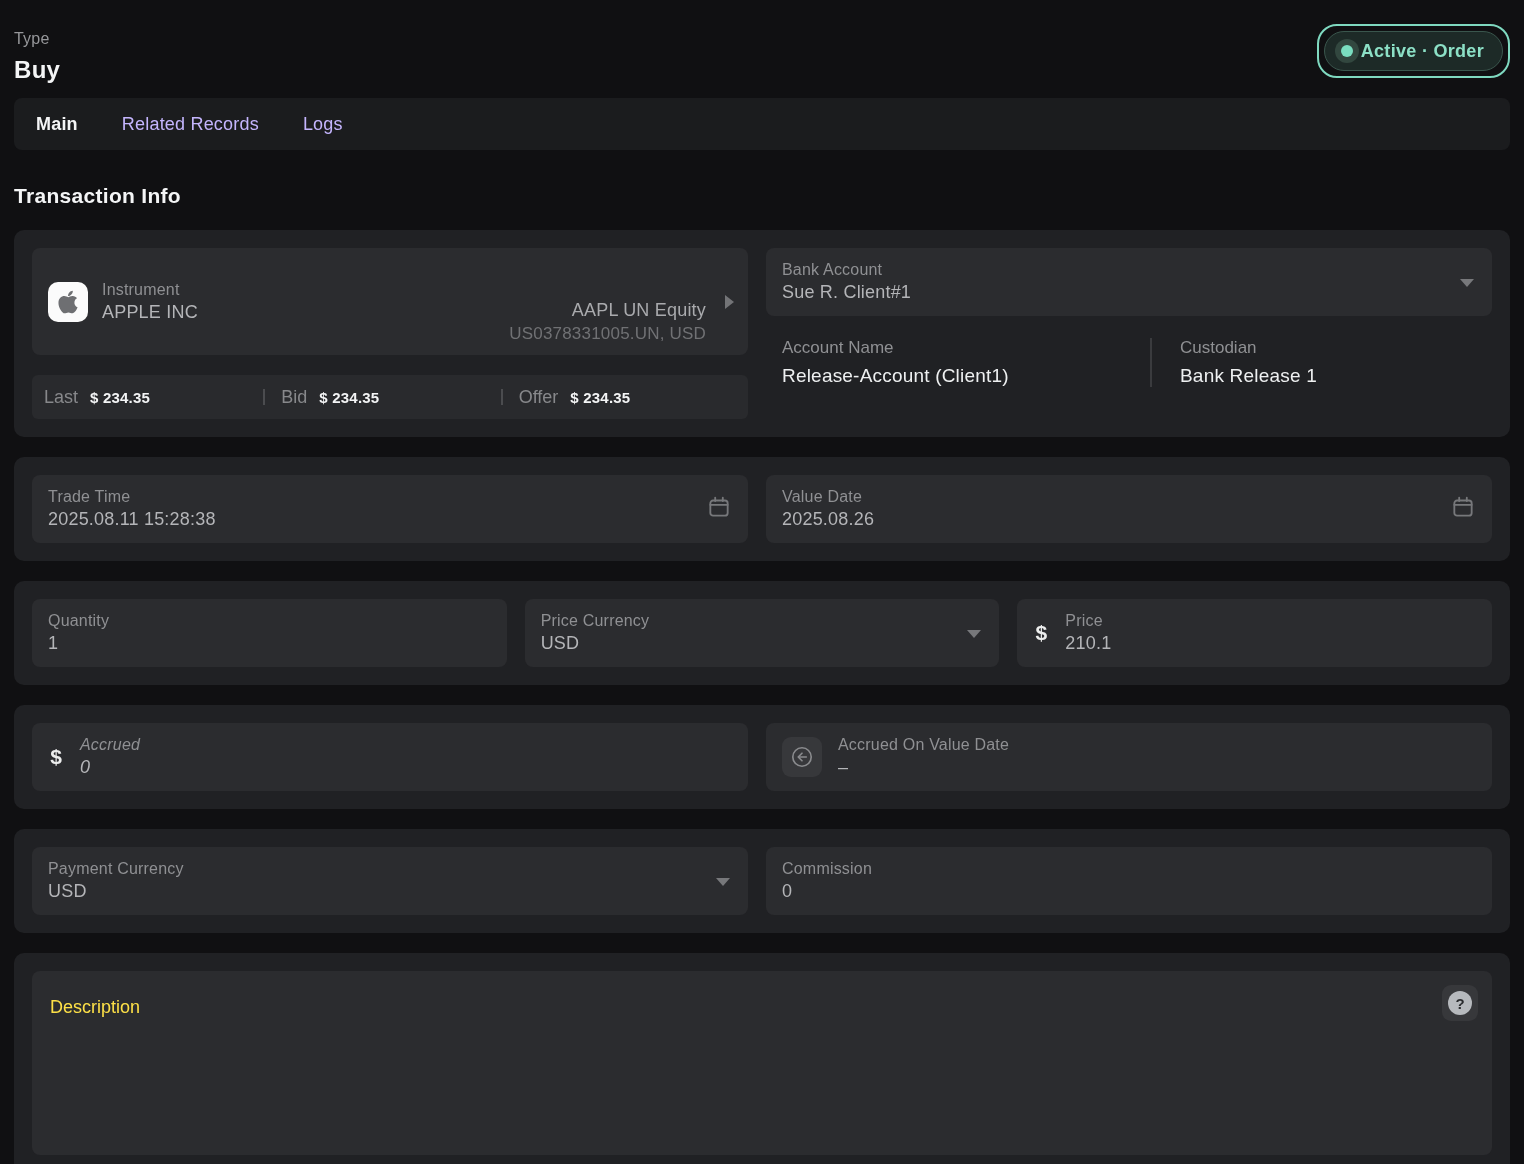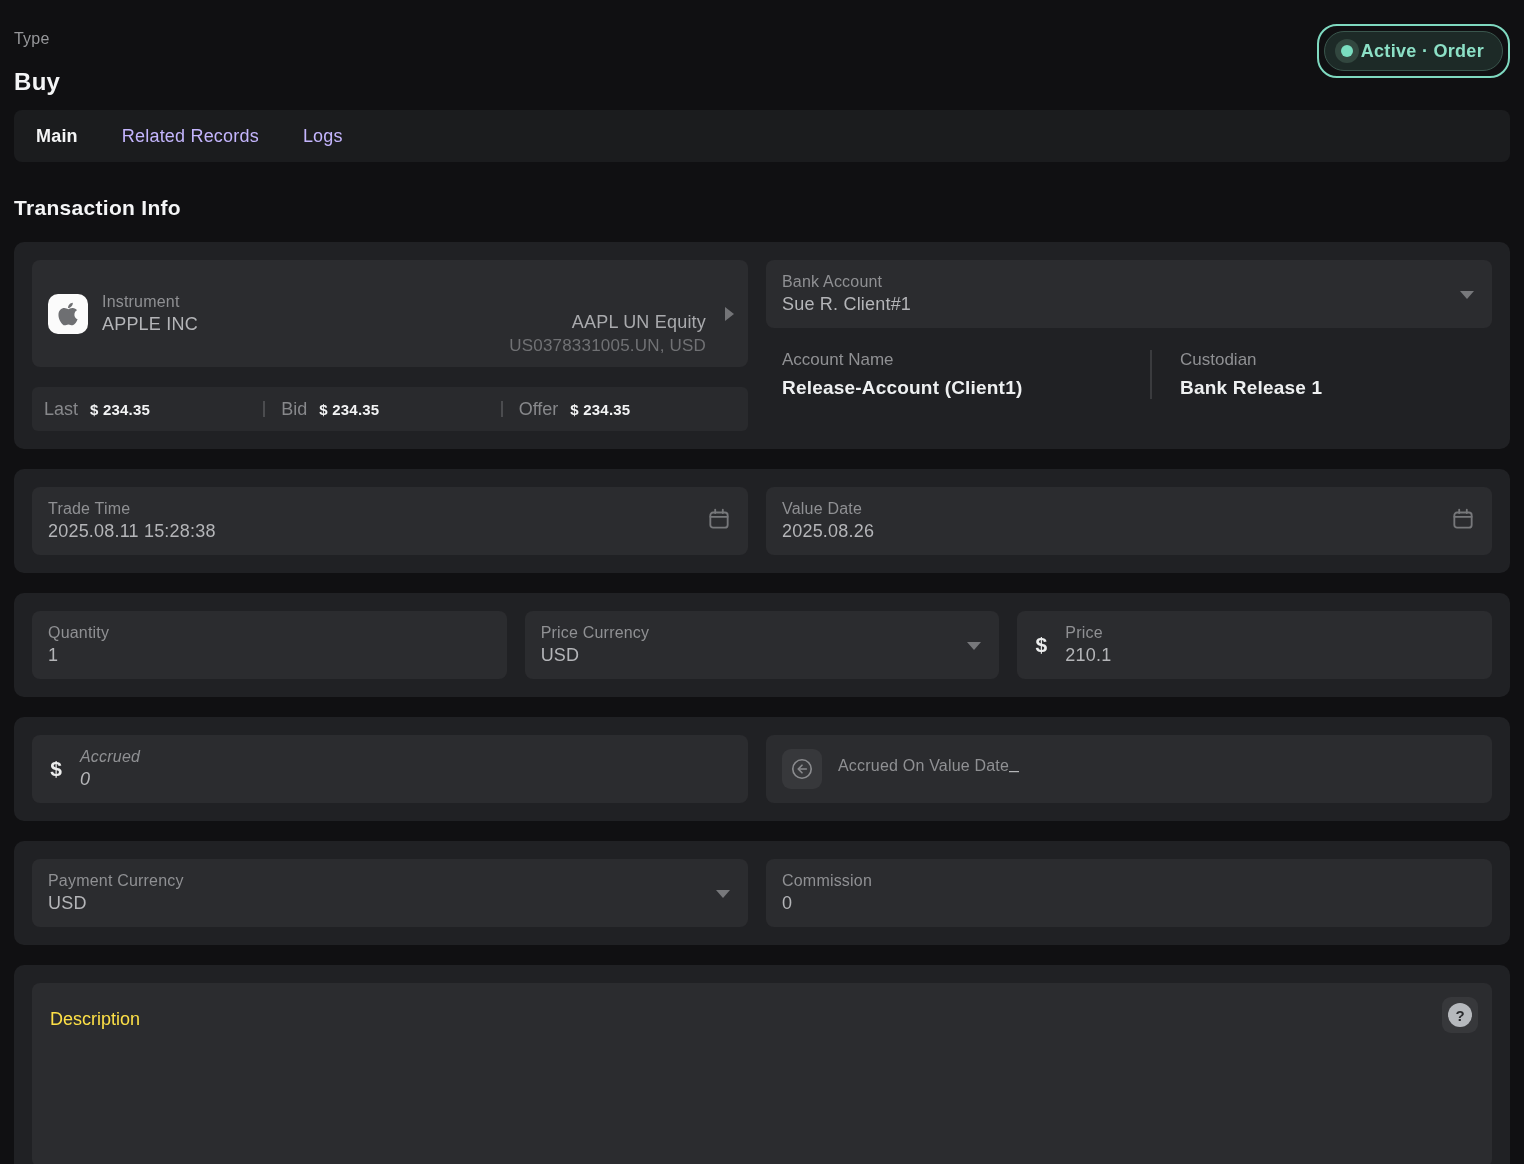--- a/index.html
+++ b/index.html
@@ -8,21 +8,21 @@
     background:#101012;
     font-family:"Liberation Sans", sans-serif;
     color:#e8e9ea;
     padding:14px;
     overflow:hidden;
   }
   
   .header { display:flex; justify-content:space-between; align-items:flex-start; padding:8px 0 14px 0; }
   .type-block { padding-top:8px; }
   .type-label { font-size:16px; color:#96979a; letter-spacing:.2px; }
-  .type-value { font-size:24px; font-weight:bold; color:#f4f5f6; margin-top:20px; letter-spacing:.3px; }
+  .type-value { font-size:24px; font-weight:bold; color:#f4f5f6; margin-top:8px; letter-spacing:.3px; }
   .status-outer {
     border:2px solid #7fd9c0; border-radius:20px; padding:5px; margin-top:2px;
   }
   .status-pill {
     display:flex; align-items:center; gap:2px;
     background:#1d2a27; border:1px solid #3a564d; border-radius:22px;
     padding:7px 18px 7px 10px;
   }
   .status-dot-ring {
     width:24px; height:24px; border-radius:50%; background:#32473f;
@@ -88,21 +88,21 @@
   .quote-seg { flex:1; display:flex; align-items:center; gap:12px; padding-left:2px; }
   .quote-lbl { font-size:18px; color:#87888b; }
   .quote-val { font-size:15px; font-weight:bold; color:#f3f4f5; letter-spacing:.2px; }
   .quote-div { width:2px; height:16px; background:#4b4c4f; margin:0 14px 0 0; flex:none; }
 
   
   .account-row { display:flex; margin-top:22px; padding-left:16px; }
   .acct-col { display:flex; flex-direction:column; }
   .acct-div { width:2px; background:#3a3b3e; margin:0 28px; }
   .acct-lbl { font-size:17px; color:#8f9093; }
-  .acct-val { font-size:19px; color:#eef0f1; margin-top:7px; letter-spacing:.2px;font-weight:bold; }
+  .acct-val { font-size:19px; color:#eef0f1; margin-top:7px; letter-spacing:.2px; }
 
   
   .icon-btn {
     width:40px; height:40px; background:#37383b; border-radius:9px; flex:none;
     display:flex; align-items:center; justify-content:center;
   }
 
   
   .desc-field {
     background:#2b2c2f; border-radius:8px; height:184px; position:relative;
@@ -265,21 +265,21 @@
       </span>
     </div>
     <div class="field with-prefix">
       <span class="icon-btn">
         <svg width="26" height="26" viewBox="0 0 24 24" fill="none" stroke="#8a8b8e" stroke-width="1.5" stroke-linecap="round" stroke-linejoin="round">
           <circle cx="12" cy="12" r="8.5"></circle>
             <line x1="16" y1="12" x2="9" y2="12"></line>
             <polyline points="12,8.5 8.5,12 12,15.5"></polyline>
         </svg>
       </span>
-      <span style="display:flex;flex-direction:row;">
+      <span style="display:flex;flex-direction:column;">
         <span class="lbl">Accrued On Value Date</span>
         <span class="val">–</span>
       </span>
     </div>
   </div>
 </div>
 
 <div class="section">
   <div class="grid-2">
     <div class="field">

